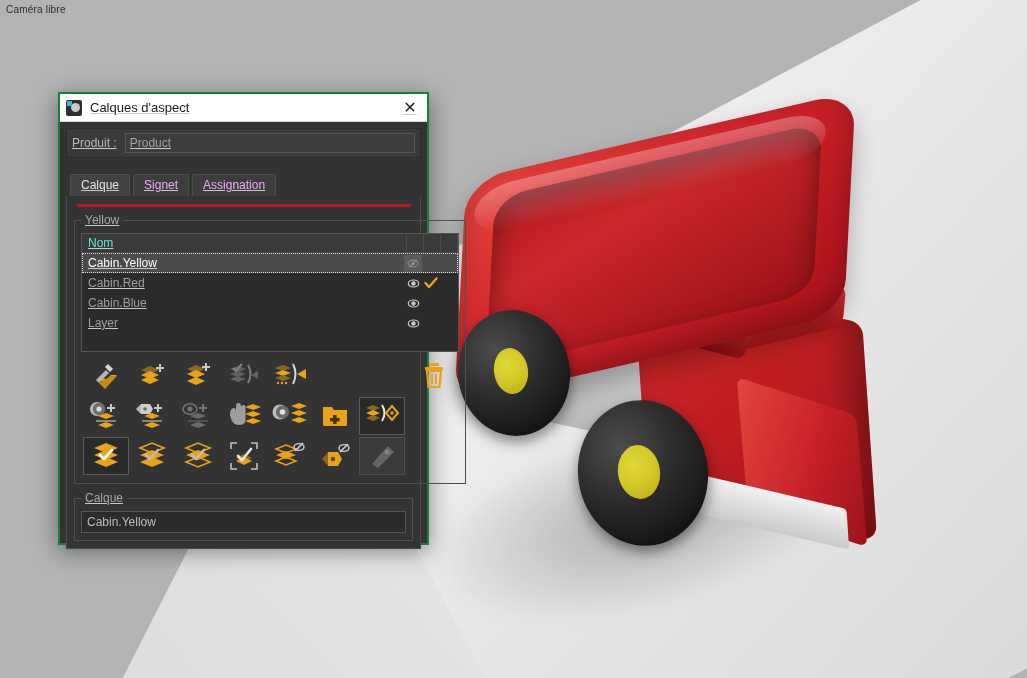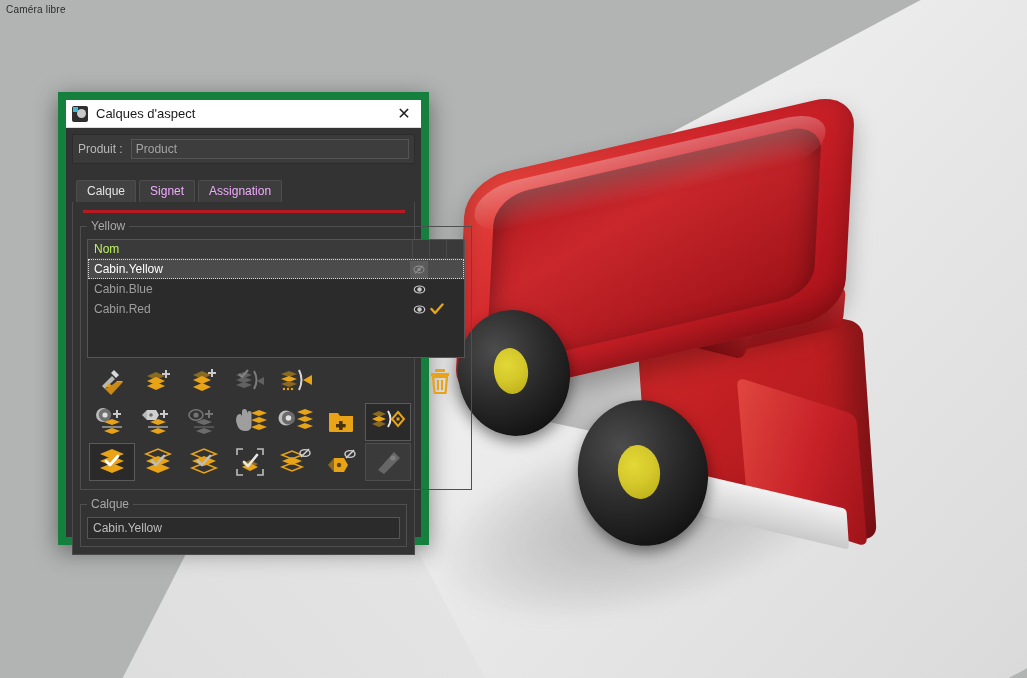--- a/index.html
+++ b/index.html
@@ -137,24 +137,25 @@
     background: radial-gradient(circle at 40% 35%, #e2d836 0%, #d4c82b 45%, #b9aa15 100%);
   }
   .hub.rear { left: 494px; top: 348px; width: 34px; height: 46px; transform: rotate(-8deg); }
   .hub.front { left: 618px; top: 445px; width: 42px; height: 54px; transform: rotate(-8deg); }
 
   
   .dialog {
     position: absolute; left: 58px; top: 92px;
     width: 371px; height: 453px;
     background: #333333;
-    border: 8px solid #15803d;
+    border: 2px solid #15803d;
     box-shadow: 0 6px 22px rgba(0,0,0,.45);
     color: #c8c8c8;
     font-size: 12px;
+    text-decoration: underline;
   }
   .titlebar {
     height: 28px; background: #ffffff;
     display: flex; align-items: center;
     padding: 0 4px 0 6px;
     border-bottom: 1px solid #dcdcdc;
   }
   .title-icon {
     width: 16px; height: 16px; margin-right: 8px;
     background: #2e2e2e; border-radius: 2px;
@@ -203,21 +204,21 @@
 
   .tabpanel { border: 1px solid #4a4a4a; border-top: none; padding: 8px 7px 7px; background: #333; }
 
   fieldset.group {
     border: 1px solid #4f4f4f; padding: 6px 6px 7px; margin: 0 0 7px 0;
   }
   fieldset.group > legend { color: #a8a8a8; padding: 0 4px; font-size: 12px; }
 
   .listbox { background: #2b2b2b; border: 1px solid #555; }
   .list-head { display: flex; background: #3a3a3a; border-bottom: 1px solid #4a4a4a; }
-  .col-name { flex: 1; padding: 2px 6px; color: #bef264; border-right: 1px solid #4a4a4a; }
+  .col-name { flex: 1; padding: 2px 6px; color: #5eead4; border-right: 1px solid #4a4a4a; }
   .col-mini { width: 17px; border-right: 1px solid #4a4a4a; }
   .list-rows { height: 98px; }
   .row {
     display: flex; align-items: center; height: 20px;
     color: #9e9e9e; padding-left: 6px; cursor: pointer;
   }
   .row.selected {
     background: #4b4b4b; color: #ffffff;
     outline: 1px dotted #d8d8d8; outline-offset: -1px;
   }
@@ -321,47 +322,58 @@
                       <circle cx="6" cy="5.5" r="1.7" fill="#8d8d8d"></circle>
                       <line x1="2" y1="9.4" x2="10" y2="1.6" stroke="#8d8d8d" stroke-width="1.2"></line>
                     </svg>
                   </span>
                 </span>
                 <span class="cell"></span>
                 <span class="cell"></span>
               </div>
 
               <div class="row">
-                <span class="rname">Cabin.Blue</span>
-                <span class="cell">
-                  <svg width="13" height="11" viewBox="0 0 13 11">
-                    <ellipse cx="6.5" cy="5.5" rx="5.2" ry="3.5" fill="none" stroke="#c9c9c9" stroke-width="1.2"></ellipse>
-                    <circle cx="6.5" cy="5.5" r="2.2" fill="#c9c9c9"></circle>
-                  </svg>
-                </span>
-                <span class="cell"></span>
-                <span class="cell"></span>
-              </div>
-
-              <div class="row">
                 <span class="rname">Cabin.Red</span>
                 <span class="cell">
                   <svg width="13" height="11" viewBox="0 0 13 11">
                     <ellipse cx="6.5" cy="5.5" rx="5.2" ry="3.5" fill="none" stroke="#c9c9c9" stroke-width="1.2"></ellipse>
                     <circle cx="6.5" cy="5.5" r="2.2" fill="#c9c9c9"></circle>
                   </svg>
                 </span>
                 <span class="cell">
                   <svg width="14" height="12" viewBox="0 0 14 12">
                     <path d="M1.5 6 L5 10 L12.5 1.5" fill="none" stroke="#e8a317" stroke-width="2.4" stroke-linecap="round" stroke-linejoin="round"></path>
                   </svg>
                 </span>
                 <span class="cell"></span>
               </div>
 
+              <div class="row">
+                <span class="rname">Cabin.Blue</span>
+                <span class="cell">
+                  <svg width="13" height="11" viewBox="0 0 13 11">
+                    <ellipse cx="6.5" cy="5.5" rx="5.2" ry="3.5" fill="none" stroke="#c9c9c9" stroke-width="1.2"></ellipse>
+                    <circle cx="6.5" cy="5.5" r="2.2" fill="#c9c9c9"></circle>
+                  </svg>
+                </span>
+                <span class="cell"></span>
+                <span class="cell"></span>
+              </div>
+
+              <div class="row">
+                <span class="rname">Layer</span>
+                <span class="cell">
+                  <svg width="13" height="11" viewBox="0 0 13 11">
+                    <ellipse cx="6.5" cy="5.5" rx="5.2" ry="3.5" fill="none" stroke="#c9c9c9" stroke-width="1.2"></ellipse>
+                    <circle cx="6.5" cy="5.5" r="2.2" fill="#c9c9c9"></circle>
+                  </svg>
+                </span>
+                <span class="cell"></span>
+                <span class="cell"></span>
+              </div>
 
             </div>
           </div>
 
           <div class="toolbar">
 
             <div class="trow">
               <div class="tbtn">
                 <svg width="30" height="28" viewBox="0 0 30 28">
                   <path d="M5 18 L15 8 L18 11 L8 21 Z" fill="#b7b7b7"></path>

